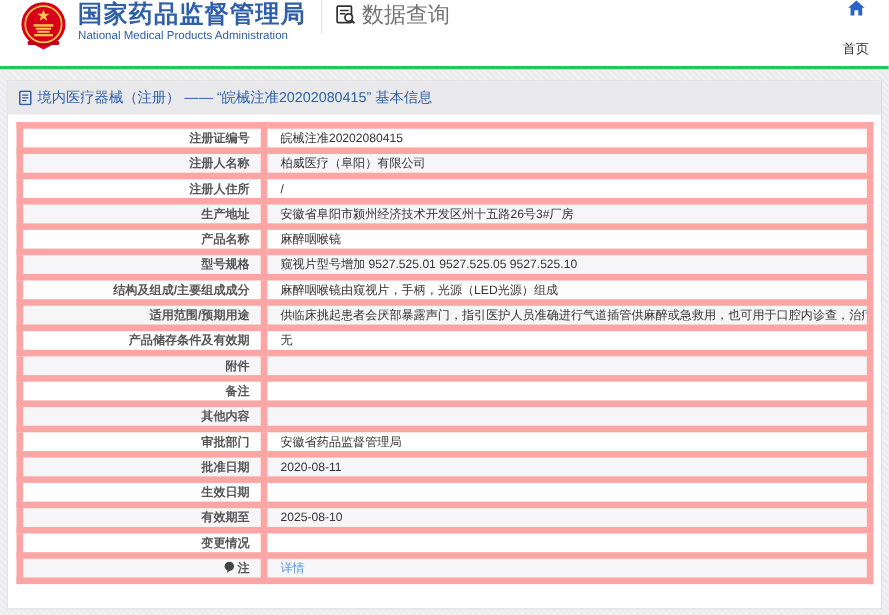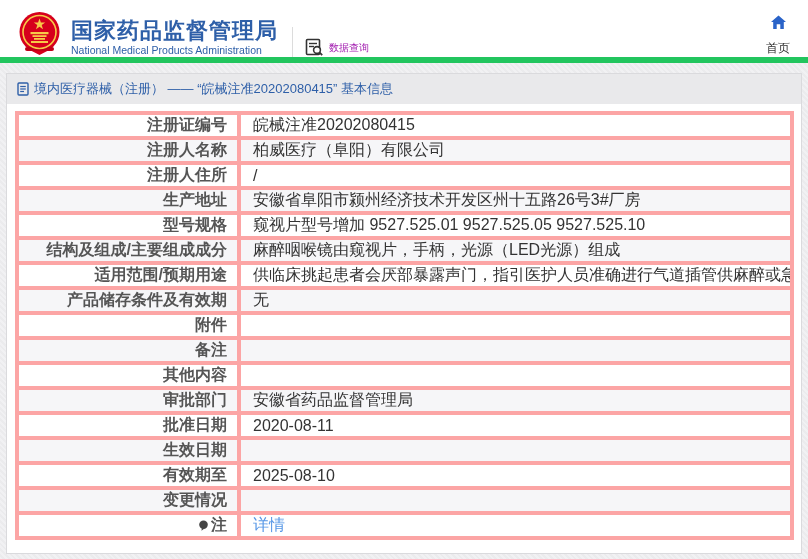--- a/index.html
+++ b/index.html
@@ -8,32 +8,32 @@
     font-family: "Liberation Sans", "DejaVu Sans", sans-serif;
     background: repeating-linear-gradient(45deg, #f1f1f3 0, #f1f1f3 2px, #ebebed 2px, #ebebed 4px);
     overflow: hidden;
     position: relative;
   }
 
   
   .header {
     position: absolute; top: 0; left: 0; width: 808px; height: 63px;
     background: #ffffff;
-    border-bottom: 6px solid #22c55e;
-    display: flex; align-items: flex-end;
+    border-bottom: 3px solid #22c55e;
+    display: flex; align-items: flex-start;
   }
   .logo-wrap { margin-left: 16px; width: 47px; height: 47px; flex: 0 0 auto; cursor: pointer; }
   .org-names { margin-left: 8px; display: flex; flex-direction: column; justify-content: center; }
   .org-cn { color: #2e5fa8; font-size: 22px; font-weight: bold; letter-spacing: 1px; line-height: 26px; }
   .org-en { color: #2e5fa8; font-size: 10.5px; line-height: 13px; }
   .header-divider { width: 1px; height: 30px; background: #dcdcdc; margin: 0 12px 0 14px; }
   .data-query { display: flex; align-items: center; gap: 5px; cursor: pointer; }
-  .data-query-label { font-size: 10px; color: #a21caf; }
+  .data-query-label { font-size: 20px; color: #737373; }
   .header-right { margin-left: auto; margin-right: 18px; display: flex; gap: 26px; }
-  .header-nav-item { display: flex; flex-direction: column; align-items: center; gap: 10px; cursor: pointer; }
+  .header-nav-item { display: flex; flex-direction: column; align-items: center; gap: 21px; cursor: pointer; }
   .header-nav-item .nav-label { font-size: 12px; color: #333; white-space: nowrap; }
 
   
   .panel {
     position: absolute; top: 73px; left: 6px;
     width: 796px; height: 481px;
     background: #ffffff;
     border: 1px solid #dadadd;
   }
   .title-bar {
@@ -47,22 +47,22 @@
   table.info {
     border-collapse: collapse;
     margin: 7px 8px 0 8px;
     width: 779px;
     table-layout: fixed;
   }
   table.info tr { height: 23px; }
   table.info tr:nth-child(even) { background: #f6f6f8; }
   table.info tr:nth-child(odd) { background: #ffffff; }
   table.info th, table.info td {
-    border: 4px solid #fca5a5;
-    font-size: 16px;
+    border: 6px solid #fca5a5;
+    font-size: 11px;
     vertical-align: middle;
     overflow: hidden; white-space: nowrap;
   }
   table.info th {
     width: 222px; text-align: right;
     padding-right: 10px;
     color: #555; font-weight: bold;
   }
   table.info td { padding-left: 12px; color: #333; }
   table.info td a { color: #5596e6; text-decoration: none; cursor: pointer; }
@@ -142,20 +142,24 @@
         </tr>
         <tr>
           <th>注册人住所</th>
           <td>/</td>
         </tr>
         <tr>
           <th>生产地址</th>
           <td>安徽省阜阳市颍州经济技术开发区州十五路26号3#厂房</td>
         </tr>
         <tr>
+          <th>产品名称</th>
+          <td>麻醉咽喉镜</td>
+        </tr>
+        <tr>
           <th>型号规格</th>
           <td>窥视片型号增加 9527.525.01 9527.525.05 9527.525.10</td>
         </tr>
         <tr>
           <th>结构及组成/主要组成成分</th>
           <td>麻醉咽喉镜由窥视片，手柄，光源（LED光源）组成</td>
         </tr>
         <tr>
           <th>适用范围/预期用途</th>
           <td>供临床挑起患者会厌部暴露声门，指引医护人员准确进行气道插管供麻醉或急救用，也可用于口腔内诊查，治疗。</td>

